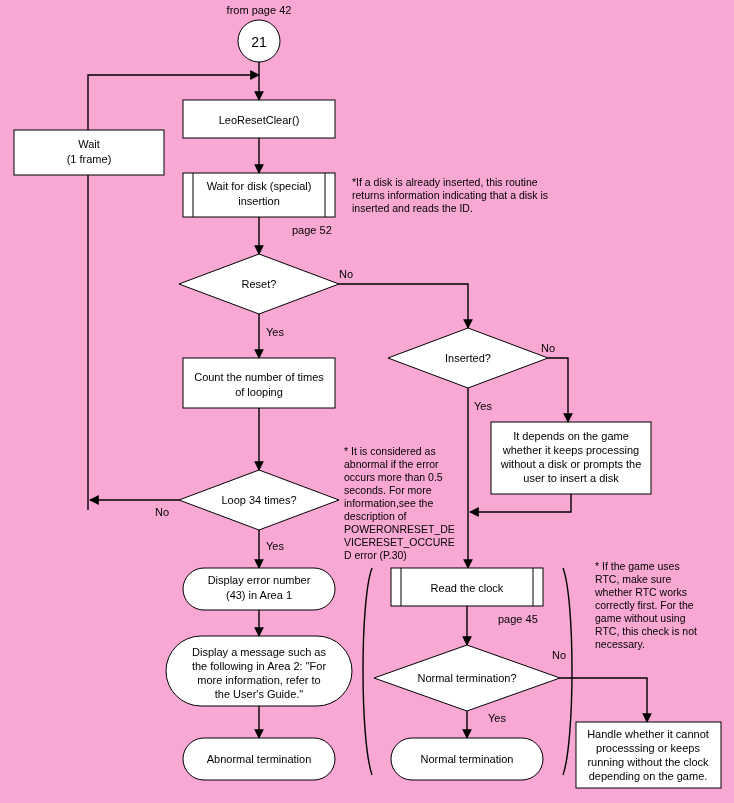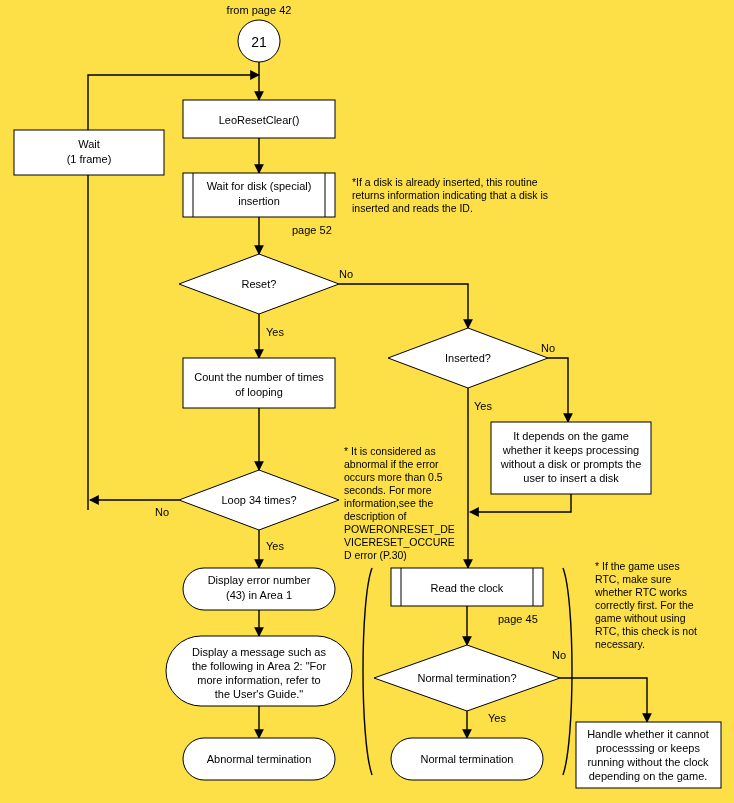--- a/index.html
+++ b/index.html
@@ -4,21 +4,21 @@
 <style>
   html, body {
     margin: 0;
     padding: 0;
     background: #ffffff;
   }
   #diagram-root {
     position: relative;
     width: 734px;
     height: 803px;
-    background: #fde047;
+    background: #f9a8d4;
     font-family: "Liberation Sans", sans-serif;
   }
   svg.flow {
     position: absolute;
     top: 0; left: 0;
     width: 734px;
     height: 803px;
   }
   .shape {
     fill: #ffffff;

